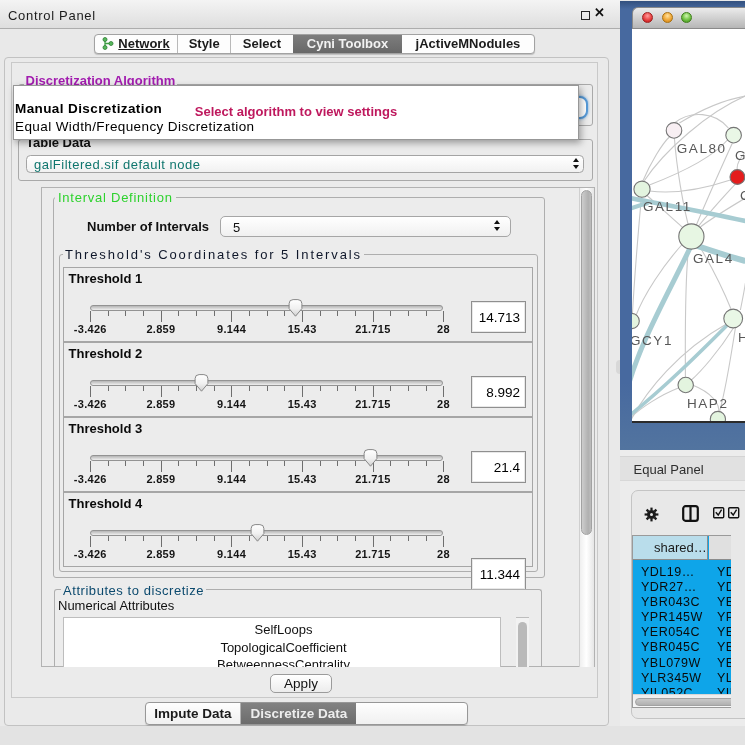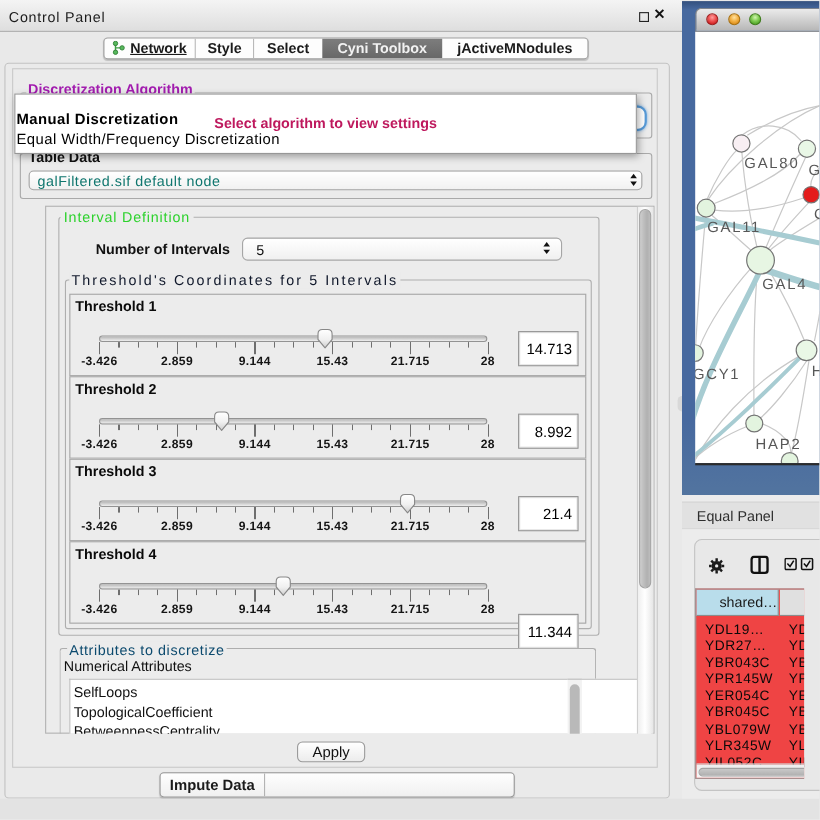--- a/index.html
+++ b/index.html
@@ -141,38 +141,39 @@
 <span class="slab" style="left:443.5px;top:547.5px;">28</span>
 <svg class="thumb" style="left:249.0px;top:523px;" width="17" height="19" viewBox="0 0 17 19">
     <path d="M8.5,18.2 L2.1,10.6 L2.1,5.6 Q2.1,1.6 6.1,1.6 L10.9,1.6 Q14.9,1.6 14.9,5.6 L14.9,10.6 Z" fill="url(#thg)" stroke="#878787" stroke-width="1"></path>
   </svg>
 <div class="tfield" style="top:510px;margin-top:48px;">11.344</div>
 
 <div class="abs" style="left:54px;top:589px;width:488px;height:78px;border:1px solid #aeaeae;border-radius:3px 3px 0 0;border-bottom:none;"></div>
 <div class="abs" style="left:61px;top:582.5px;font-size:13px;color:#0c4a6e;background:#ececec;padding:0 2px;letter-spacing:0.55px;">Attributes to discretize</div>
 <div class="abs" style="left:58px;top:598px;font-size:13px;font-weight:normal;color:#111;">Numerical Attributes</div>
 
-<div class="abs" style="left:63px;top:617px;width:530px;height:50px;background:#fff;border:1px solid #bdbdbd;border-bottom:none;overflow:hidden;">
+<div class="abs" style="left:63px;top:617px;width:438px;height:50px;background:#fff;border:1px solid #bdbdbd;border-bottom:none;overflow:hidden;text-align:center;">
   <div style="font-size:13px;color:#111;padding:3px 0 0 3px;line-height:17.5px;">SelfLoops<br>TopologicalCoefficient<br>BetweennessCentrality</div>
 </div>
 <div class="abs" style="left:515.5px;top:617px;width:13px;height:50px;background:#f2f2f2;border-top:1px solid #bdbdbd;"></div>
 <div class="abs" style="left:518px;top:622px;width:9px;height:45px;border-radius:4.5px 4.5px 0 0;background:#b9b9b9;"></div>
 
 <div class="abs" style="left:578.5px;top:187.5px;width:15.5px;height:479px;background:linear-gradient(to right,#efefef,#ffffff 45%,#e6e6e6);border-left:1px solid #cfcfcf;"></div>
 <div class="abs" style="left:580.7px;top:189.5px;width:11.6px;height:345px;border-radius:6px;background:linear-gradient(to right,#cdcdcd,#b0b0b0 70%,#bdbdbd);border:1px solid #a2a2a2;"></div>
 
 <div class="abs" style="left:12.9px;top:84.5px;width:566.5px;height:55px;background:#fff;border:1px solid #979797;box-shadow:2px 3px 7px rgba(0,0,0,0.35);z-index:30;"></div>
 <div class="abs" style="left:0;top:87px;width:592px;text-align:center;font-size:13px;font-weight:bold;color:#be185d;z-index:31;margin-top:17px;">Select algorithm to view settings</div>
 <div class="abs" style="left:15px;top:101px;font-size:13.5px;font-weight:bold;color:#000;z-index:31;letter-spacing:0.4px;">Manual Discretization</div>
 <div class="abs" style="left:15px;top:119px;font-size:13.5px;color:#000;z-index:31;letter-spacing:0.4px;">Equal Width/Frequency Discretization</div>
 
 <div class="abs" style="left:270px;top:674px;width:62px;height:18.5px;background:linear-gradient(#ffffff,#ececec);border:1px solid #9b9b9b;border-radius:5px;text-align:center;font-size:13.5px;color:#111;line-height:17px;">Apply</div>
 
 <div class="abs" style="left:144.6px;top:701.5px;width:323.2px;height:23px;background:linear-gradient(#fefefe,#f0f0f0);border:1px solid #979797;border-radius:4px;box-shadow:0 1px 1px rgba(0,0,0,0.15);overflow:hidden;display:flex;">
   <div style="width:95.8px;display:flex;align-items:center;justify-content:center;border-right:1px solid #b3b3b3;font-size:13.5px;font-weight:bold;color:#1b1b1b;">Impute Data</div>
+  <div style="width:115.1px;display:flex;align-items:center;justify-content:center;background:linear-gradient(#828282,#6c6c6c);font-size:13.5px;font-weight:bold;color:#ededed;">Discretize Data</div>
 </div>
 
 <div class="abs" style="left:0;top:726px;width:745px;height:19px;background:#e3e3e3;"></div>
 
 <div class="abs" style="left:620px;top:450px;width:125px;height:276px;background:#ececec;"></div>
 
 <div class="abs" style="left:620px;top:1px;width:125px;height:449px;background:linear-gradient(#33507e 0px,#47699f 8px,#47699f 85%,#52749f 100%);"></div>
 <div class="abs" style="left:631.6px;top:6.5px;width:113.4px;height:22.5px;background:linear-gradient(#ebebeb,#b6b6b6);border:1px solid #8a8a8a;border-right:none;border-radius:6px 0 0 0;"></div>
 <div class="abs tl" style="left:642px;top:12px;width:11px;height:11px;border-radius:50%;background:radial-gradient(circle at 50% 32%,#ff9d9d 0%,#ed5050 45%,#cf2222 80%);border:0.8px solid #9d2020;"></div>
 <div class="abs tl" style="left:661.5px;top:12px;width:11px;height:11px;border-radius:50%;background:radial-gradient(circle at 50% 32%,#ffe2a0 0%,#f3b145 45%,#dd8f1d 80%);border:0.8px solid #a8700f;"></div>
@@ -208,21 +209,21 @@
 </svg>
 <svg class="abs" style="left:712.5px;top:506.5px;" width="28" height="12" viewBox="0 0 28 12">
   <g fill="none" stroke="#111" stroke-width="1.4">
     <rect x="0.7" y="0.7" width="10" height="10" rx="1"></rect>
     <path d="M2.8,5.2 L5.2,8 L8.6,2.6"></path>
     <rect x="15.7" y="0.7" width="10" height="10" rx="1"></rect>
     <path d="M17.8,5.2 L20.2,8 L23.6,2.6"></path>
   </g>
 </svg>
 
-<div class="abs" style="left:632px;top:534.5px;width:99px;height:173.5px;background:#ef4444;border:1px solid #9a9a9a;border-right:none;overflow:hidden;">
+<div class="abs" style="left:632px;top:534.5px;width:99px;height:173.5px;background:#0ea5e9;border:1px solid #9a9a9a;border-right:none;overflow:hidden;">
   <div style="position:absolute;left:0;top:0;width:74.7px;height:24px;background:#b9ddeb;border-right:1px solid #8c8c8c;border-bottom:1px solid #8c8c8c;font-size:13px;color:#1a1a1a;line-height:24px;padding-left:21px;">shared…</div>
   <div style="position:absolute;left:75.7px;top:0;width:38px;height:24px;background:#e0e0e0;border-bottom:1px solid #8c8c8c;font-size:13px;color:#1a1a1a;line-height:24px;padding-left:29px;">na</div>
   <div style="position:absolute;left:8px;top:29.5px;font-size:12.5px;color:#0a0a0a;line-height:15.1px;white-space:nowrap;letter-spacing:0.5px;">YDL19…<br>YDR27…<br>YBR043C<br>YPR145W<br>YER054C<br>YBR045C<br>YBL079W<br>YLR345W<br>YIL052C</div>
   <div style="position:absolute;left:84px;top:29.5px;font-size:12.5px;color:#0a0a0a;line-height:15.1px;white-space:nowrap;letter-spacing:0.5px;">YDL1<br>YDR2<br>YBR0<br>YPR1<br>YER0<br>YBR0<br>YBL0<br>YLR3<br>YIL0</div>
   <div style="position:absolute;left:0;top:158px;width:113px;height:15.5px;background:linear-gradient(#ededed,#f8f8f8);border-top:1px solid #d6d6d6;"></div>
   <div style="position:absolute;left:1.9px;top:162px;width:107.3px;height:8px;border-radius:4px;background:linear-gradient(#c9c9c9,#b0b0b0);border:1px solid #a2a2a2;"></div>
 </div>
 
 <svg class="abs" style="left:631.6px;top:29px;" width="114" height="392" viewBox="0 0 114 392">
   <g transform="translate(-631.6,-29)">

